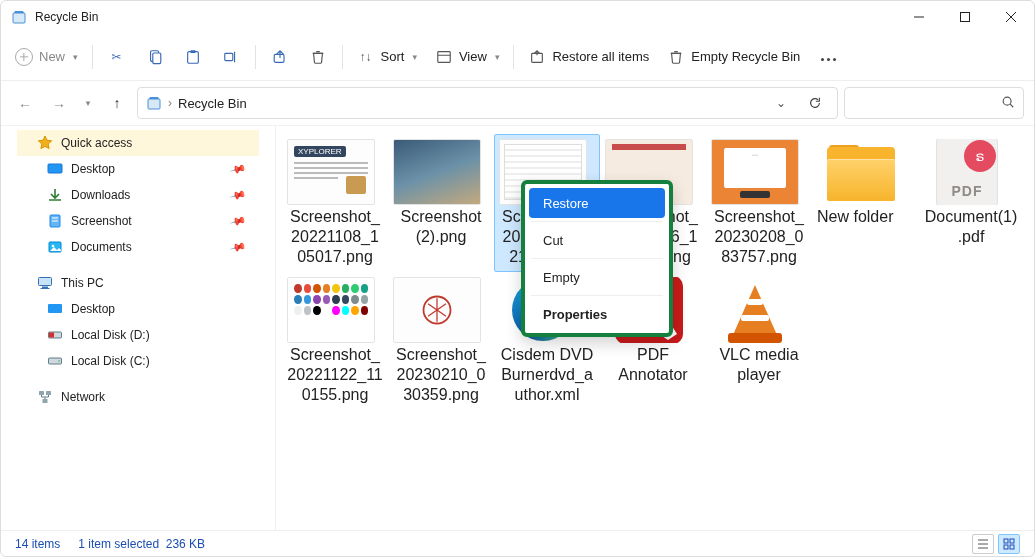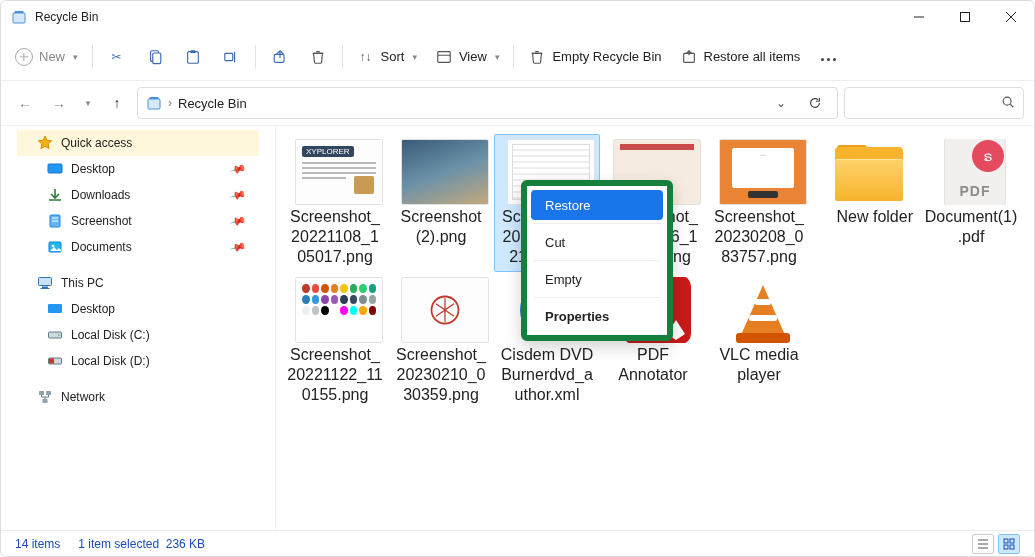--- a/index.html
+++ b/index.html
@@ -41,21 +41,21 @@
 .side-item{height:26px;display:flex;align-items:center;padding:0 10px 0 30px;gap:8px;position:relative;font-size:13px;color:#222}
 .side-item.root{padding-left:20px}
 .side-item .pin{position:absolute;right:14px;color:#999;font-size:11px;transform:rotate(30deg)}
 .side-item.sel{background:#fff7dc}
 .side-item .ic{width:16px;height:16px;display:flex;align-items:center;justify-content:center;flex-shrink:0}
 .side-gap{height:10px}
 .side-item .star.gold svg{fill:#f2b01e;stroke:#d89400}
 
 .content{flex:1;position:relative;padding:8px 6px;overflow:auto}
 .grid{display:flex;flex-wrap:wrap;align-content:flex-start;gap:0}
-.cell{width:106px;padding:4px;display:flex;flex-direction:column;align-items:flex-end;text-align:center;border:1px solid transparent;border-radius:2px}
+.cell{width:106px;padding:4px;display:flex;flex-direction:column;align-items:flex-start;text-align:center;border:1px solid transparent;border-radius:2px}
 .cell.selected{background:#cde8ff;border:1px solid #7fc4ff}
 .cell .thumb{width:88px;height:66px;background:#f6f6f6;border:1px solid #e3e3e3;border-radius:2px;display:flex;align-items:center;justify-content:center;overflow:hidden;position:relative}
 .cell .thumb.win{background:linear-gradient(160deg,#3b5b78 0%,#6b91a8 50%,#c3a97e 100%)}
 .cell .thumb.darkblue{background:#232a4a}
 .cell .thumb.orange{background:#eb8434}
 .cell .thumb.white{background:#fdfdfd}
 .cell .thumb.peach{background:#f6ebe0}
 .cell .thumb.folder,.cell .thumb.pdfdoc,.cell .thumb.edge,.cell .thumb.anno,.cell .thumb.vlc{background:transparent;border:none}
 .cell .label{font-size:16px;color:#222;line-height:1.25;margin-top:2px;word-break:break-word}
 
@@ -77,21 +77,21 @@
 .vlc-shape{width:62px;height:66px;position:relative}
 .vlc-shape .cone{position:absolute;left:50%;bottom:8px;transform:translateX(-50%);width:0;height:0;border-left:22px solid transparent;border-right:22px solid transparent;border-bottom:50px solid #e67e22}
 .vlc-shape .stripe{position:absolute;left:50%;transform:translateX(-50%);background:#fff;height:6px;border-radius:2px}
 .vlc-shape .s1{bottom:38px;width:16px}
 .vlc-shape .s2{bottom:22px;width:28px}
 .vlc-shape .base{position:absolute;bottom:0;left:4px;right:4px;height:10px;background:#d35400;border-radius:3px}
 
 .swatches{width:82px;height:60px;display:grid;grid-template-columns:repeat(8,1fr);grid-auto-rows:9px;gap:2px;padding:4px;background:#fff}
 .swatches div{border-radius:50%}
 
-.ctx{position:absolute;left:245px;top:54px;width:152px;background:#fff;border:6px solid #15803d;border-radius:6px;box-shadow:0 6px 16px rgba(0,0,0,.18);padding:4px;z-index:10}
+.ctx{position:absolute;left:245px;top:54px;width:152px;background:#fff;border:4px solid #15803d;border-radius:6px;box-shadow:0 6px 16px rgba(0,0,0,.18);padding:4px;z-index:10}
 .ctx .mi{height:30px;display:flex;align-items:center;padding:0 14px;border-radius:4px;font-size:13px;color:#222}
 .ctx .mi.hi{background:#1976ea;color:#fff}
 .ctx hr{border:none;border-top:1px solid #eee;margin:3px 2px}
 .ctx .mi.bold{font-weight:600}
 
 .status{height:26px;border-top:1px solid #eee;display:flex;align-items:center;padding:0 14px;gap:18px;color:#1b4db3;font-size:12px}
 .status .right{margin-left:auto;display:flex;gap:4px}
 .view-toggle{width:22px;height:20px;border:1px solid #ccc;display:flex;align-items:center;justify-content:center;color:#555;font-size:11px;border-radius:2px}
 .view-toggle.active{background:#cde8ff;border-color:#7fc4ff}
 
@@ -195,34 +195,34 @@
           <line x1="2" y1="7" x2="16" y2="7" stroke="#555" stroke-width="1.3"></line>
         </svg>
       </span>
     <span class="tb-label">View</span>
     <span class="chev">▾</span>
   </div>
   <div class="tb-sep"></div>
   <div class="tb-btn">
     <span class="tb-ico" style="color:#555">
         <svg viewBox="0 0 18 18" width="16" height="16">
+          <rect x="3" y="5" width="12" height="10" rx="1" fill="none" stroke="#555" stroke-width="1.3"></rect>
+          <path d="M9 2v5M6 5l3-3 3 3" fill="none" stroke="#555" stroke-width="1.3"></path>
+        </svg>
+      </span>
+    <span class="tb-label">Restore all items</span>
+  </div>
+  <div class="tb-btn">
+    <span class="tb-ico" style="color:#555">
+        <svg viewBox="0 0 18 18" width="16" height="16">
           <path d="M4 5h10l-1 10a1 1 0 0 1-1 1H6a1 1 0 0 1-1-1L4 5z" fill="none" stroke="#555" stroke-width="1.3"></path>
           <path d="M3 5h12M7 3h4" stroke="#555" stroke-width="1.3"></path>
         </svg>
       </span>
     <span class="tb-label">Empty Recycle Bin</span>
-  </div>
-  <div class="tb-btn">
-    <span class="tb-ico" style="color:#555">
-        <svg viewBox="0 0 18 18" width="16" height="16">
-          <rect x="3" y="5" width="12" height="10" rx="1" fill="none" stroke="#555" stroke-width="1.3"></rect>
-          <path d="M9 2v5M6 5l3-3 3 3" fill="none" stroke="#555" stroke-width="1.3"></path>
-        </svg>
-      </span>
-    <span class="tb-label">Restore all items</span>
   </div>
   <div class="tb-btn">
     <span class="dots"><span></span><span></span><span></span></span>
   </div>
 </div>
 
 <div class="addr-row">
   <div class="nav-btn">←</div>
   <div class="nav-btn">→</div>
   <div class="nav-btn" style="width:18px;font-size:9px">▾</div>
@@ -318,33 +318,33 @@
           <svg viewBox="0 0 16 16" width="16" height="16">
             <rect x="1" y="3" width="14" height="9" rx="1" fill="#2196f3"></rect>
           </svg>
         </span>
       <span>Desktop</span>
     </div>
     <div class="side-item">
       <span class="ic">
           <svg viewBox="0 0 16 16" width="16" height="16">
             <rect x="1.5" y="5" width="13" height="6" rx="1" fill="#cfd8dc" stroke="#607d8b"></rect>
+            <rect x="2" y="5.5" width="5" height="5" fill="#d32f2f"></rect>
+          </svg>
+        </span>
+      <span>Local Disk (D:)</span>
+    </div>
+    <div class="side-item">
+      <span class="ic">
+          <svg viewBox="0 0 16 16" width="16" height="16">
+            <rect x="1.5" y="5" width="13" height="6" rx="1" fill="#cfd8dc" stroke="#607d8b"></rect>
             <circle cx="12" cy="8" r="0.8" fill="#4caf50"></circle>
           </svg>
         </span>
       <span>Local Disk (C:)</span>
-    </div>
-    <div class="side-item">
-      <span class="ic">
-          <svg viewBox="0 0 16 16" width="16" height="16">
-            <rect x="1.5" y="5" width="13" height="6" rx="1" fill="#cfd8dc" stroke="#607d8b"></rect>
-            <rect x="2" y="5.5" width="5" height="5" fill="#d32f2f"></rect>
-          </svg>
-        </span>
-      <span>Local Disk (D:)</span>
     </div>
     <div class="side-gap"></div>
     <div class="side-item root">
       <span class="ic">
           <svg viewBox="0 0 16 16" width="16" height="16">
             <rect x="2" y="2" width="5" height="4" rx="0.5" fill="#90a4ae"></rect>
             <rect x="9" y="2" width="5" height="4" rx="0.5" fill="#90a4ae"></rect>
             <rect x="5.5" y="10" width="5" height="4" rx="0.5" fill="#90a4ae"></rect>
             <path d="M4.5 6v2h7V6M8 8v2" stroke="#607d8b" fill="none"></path>
           </svg>

